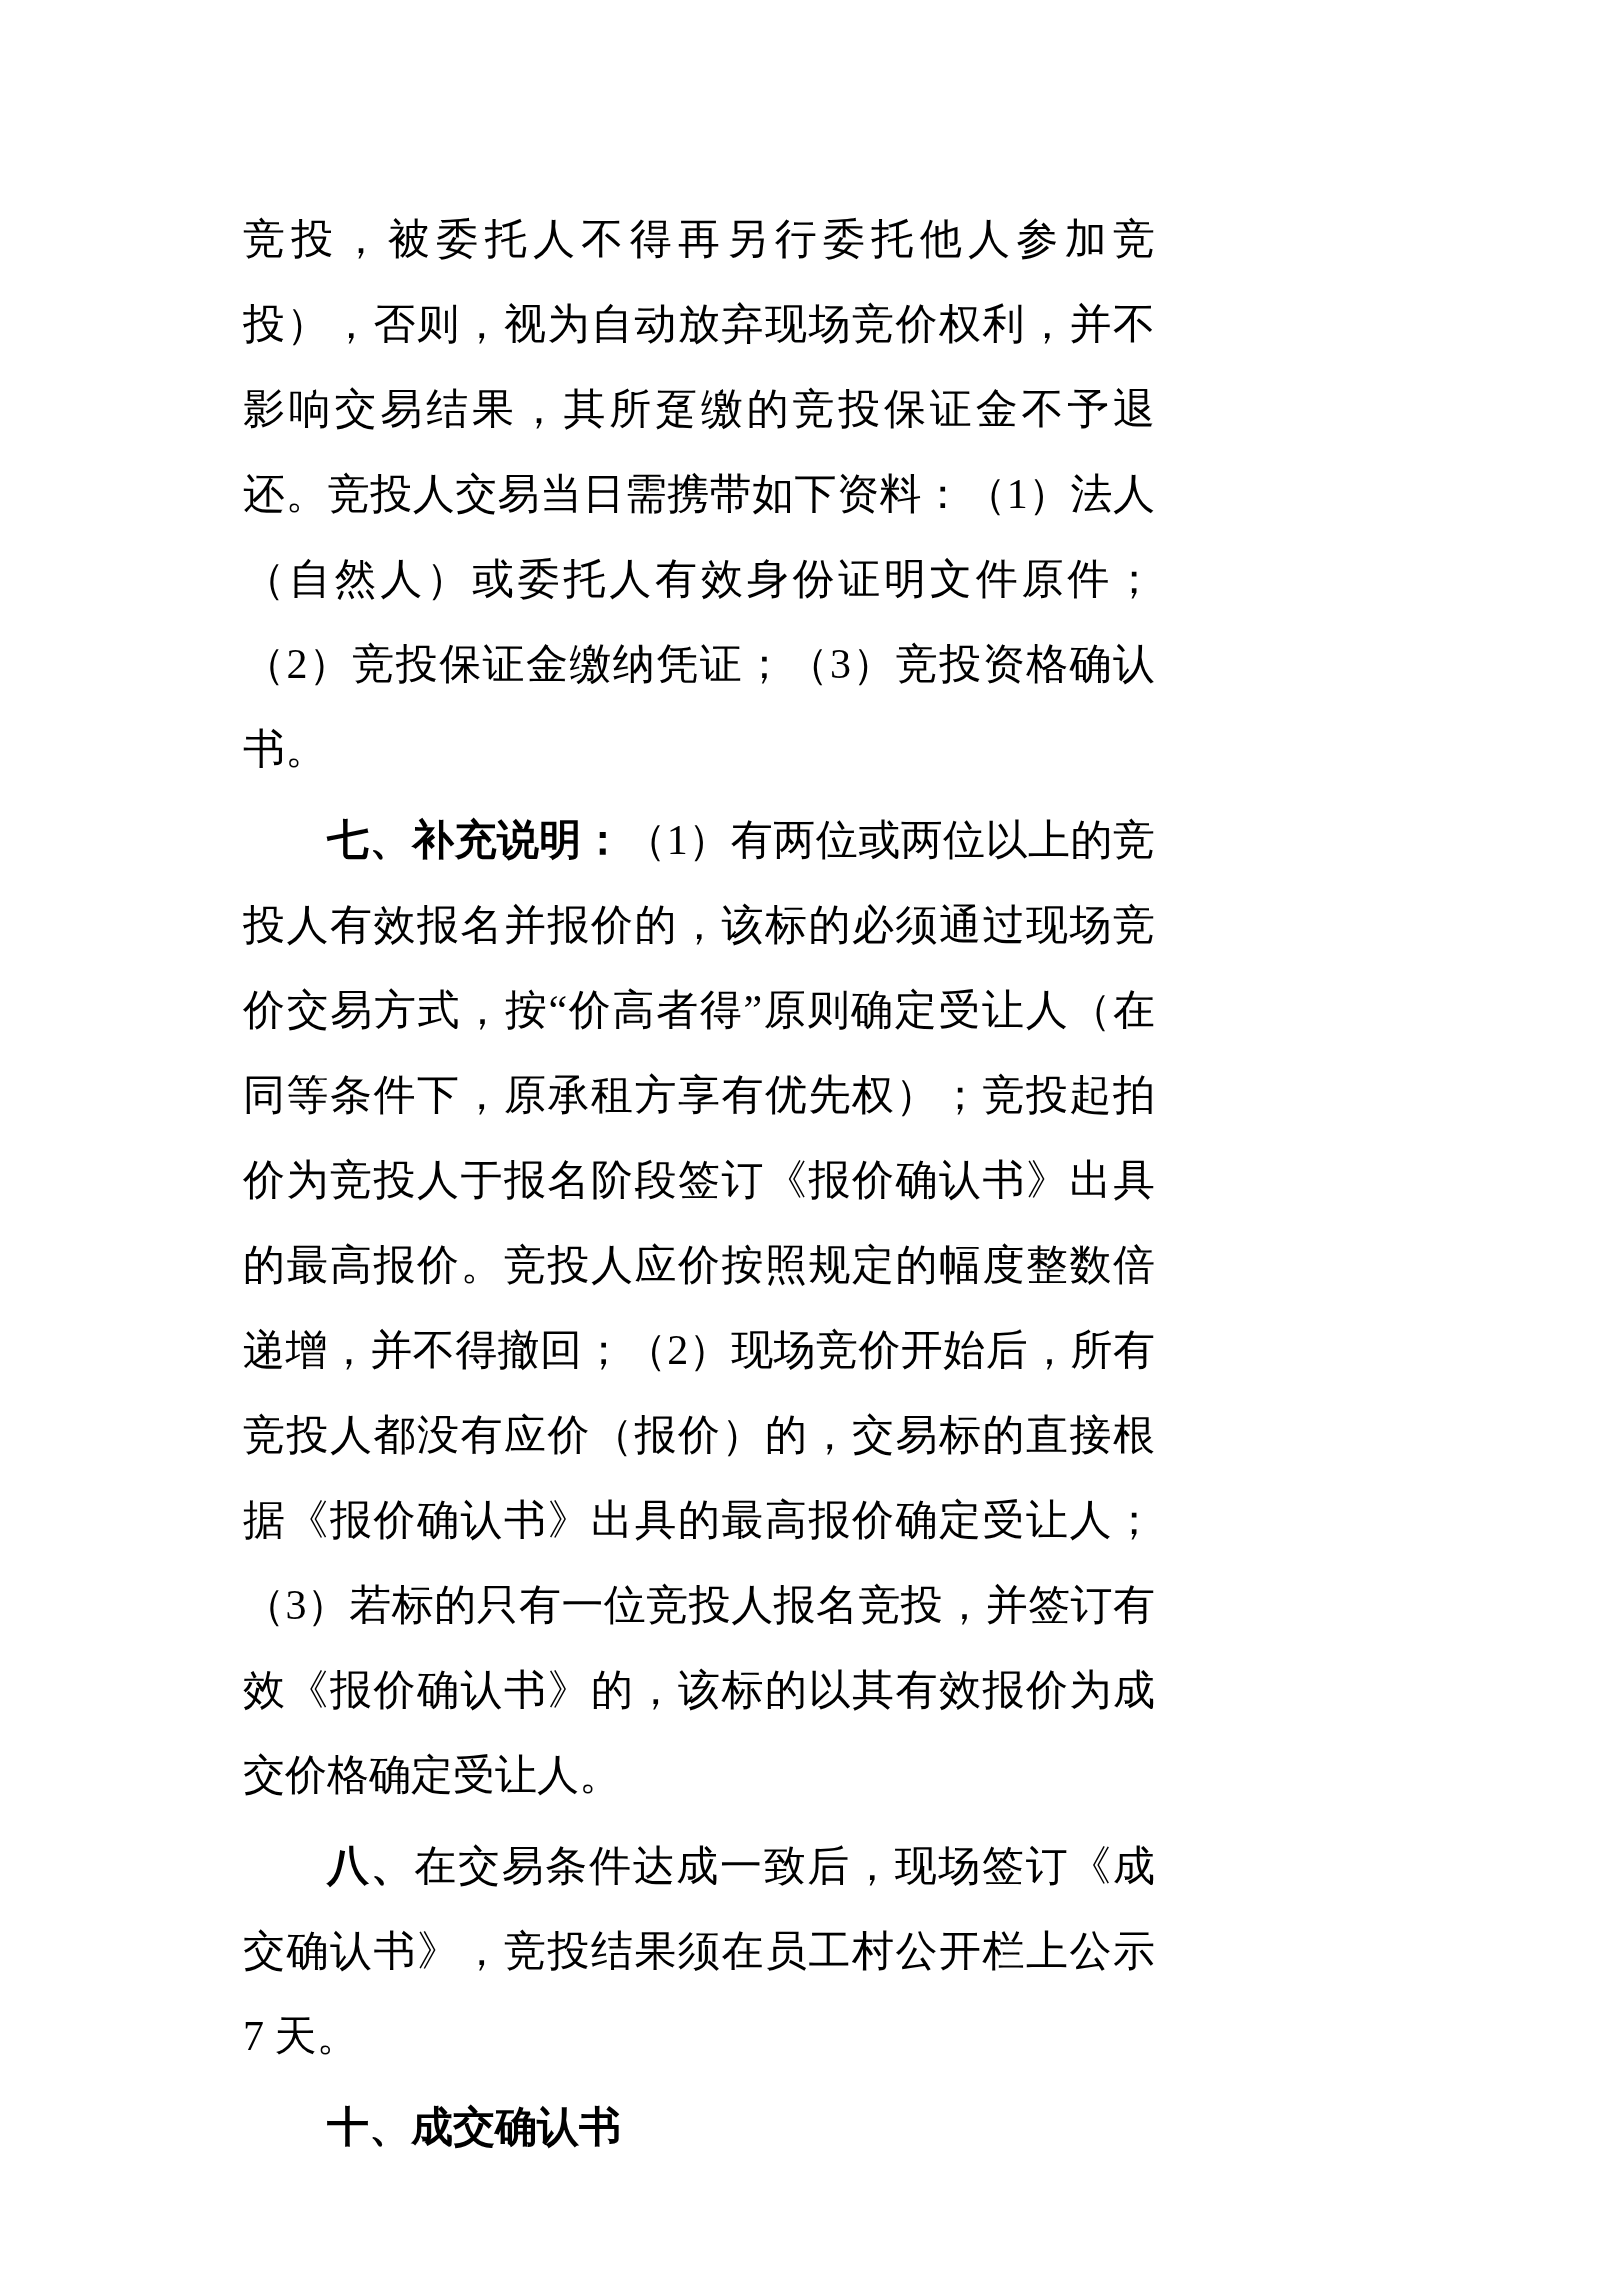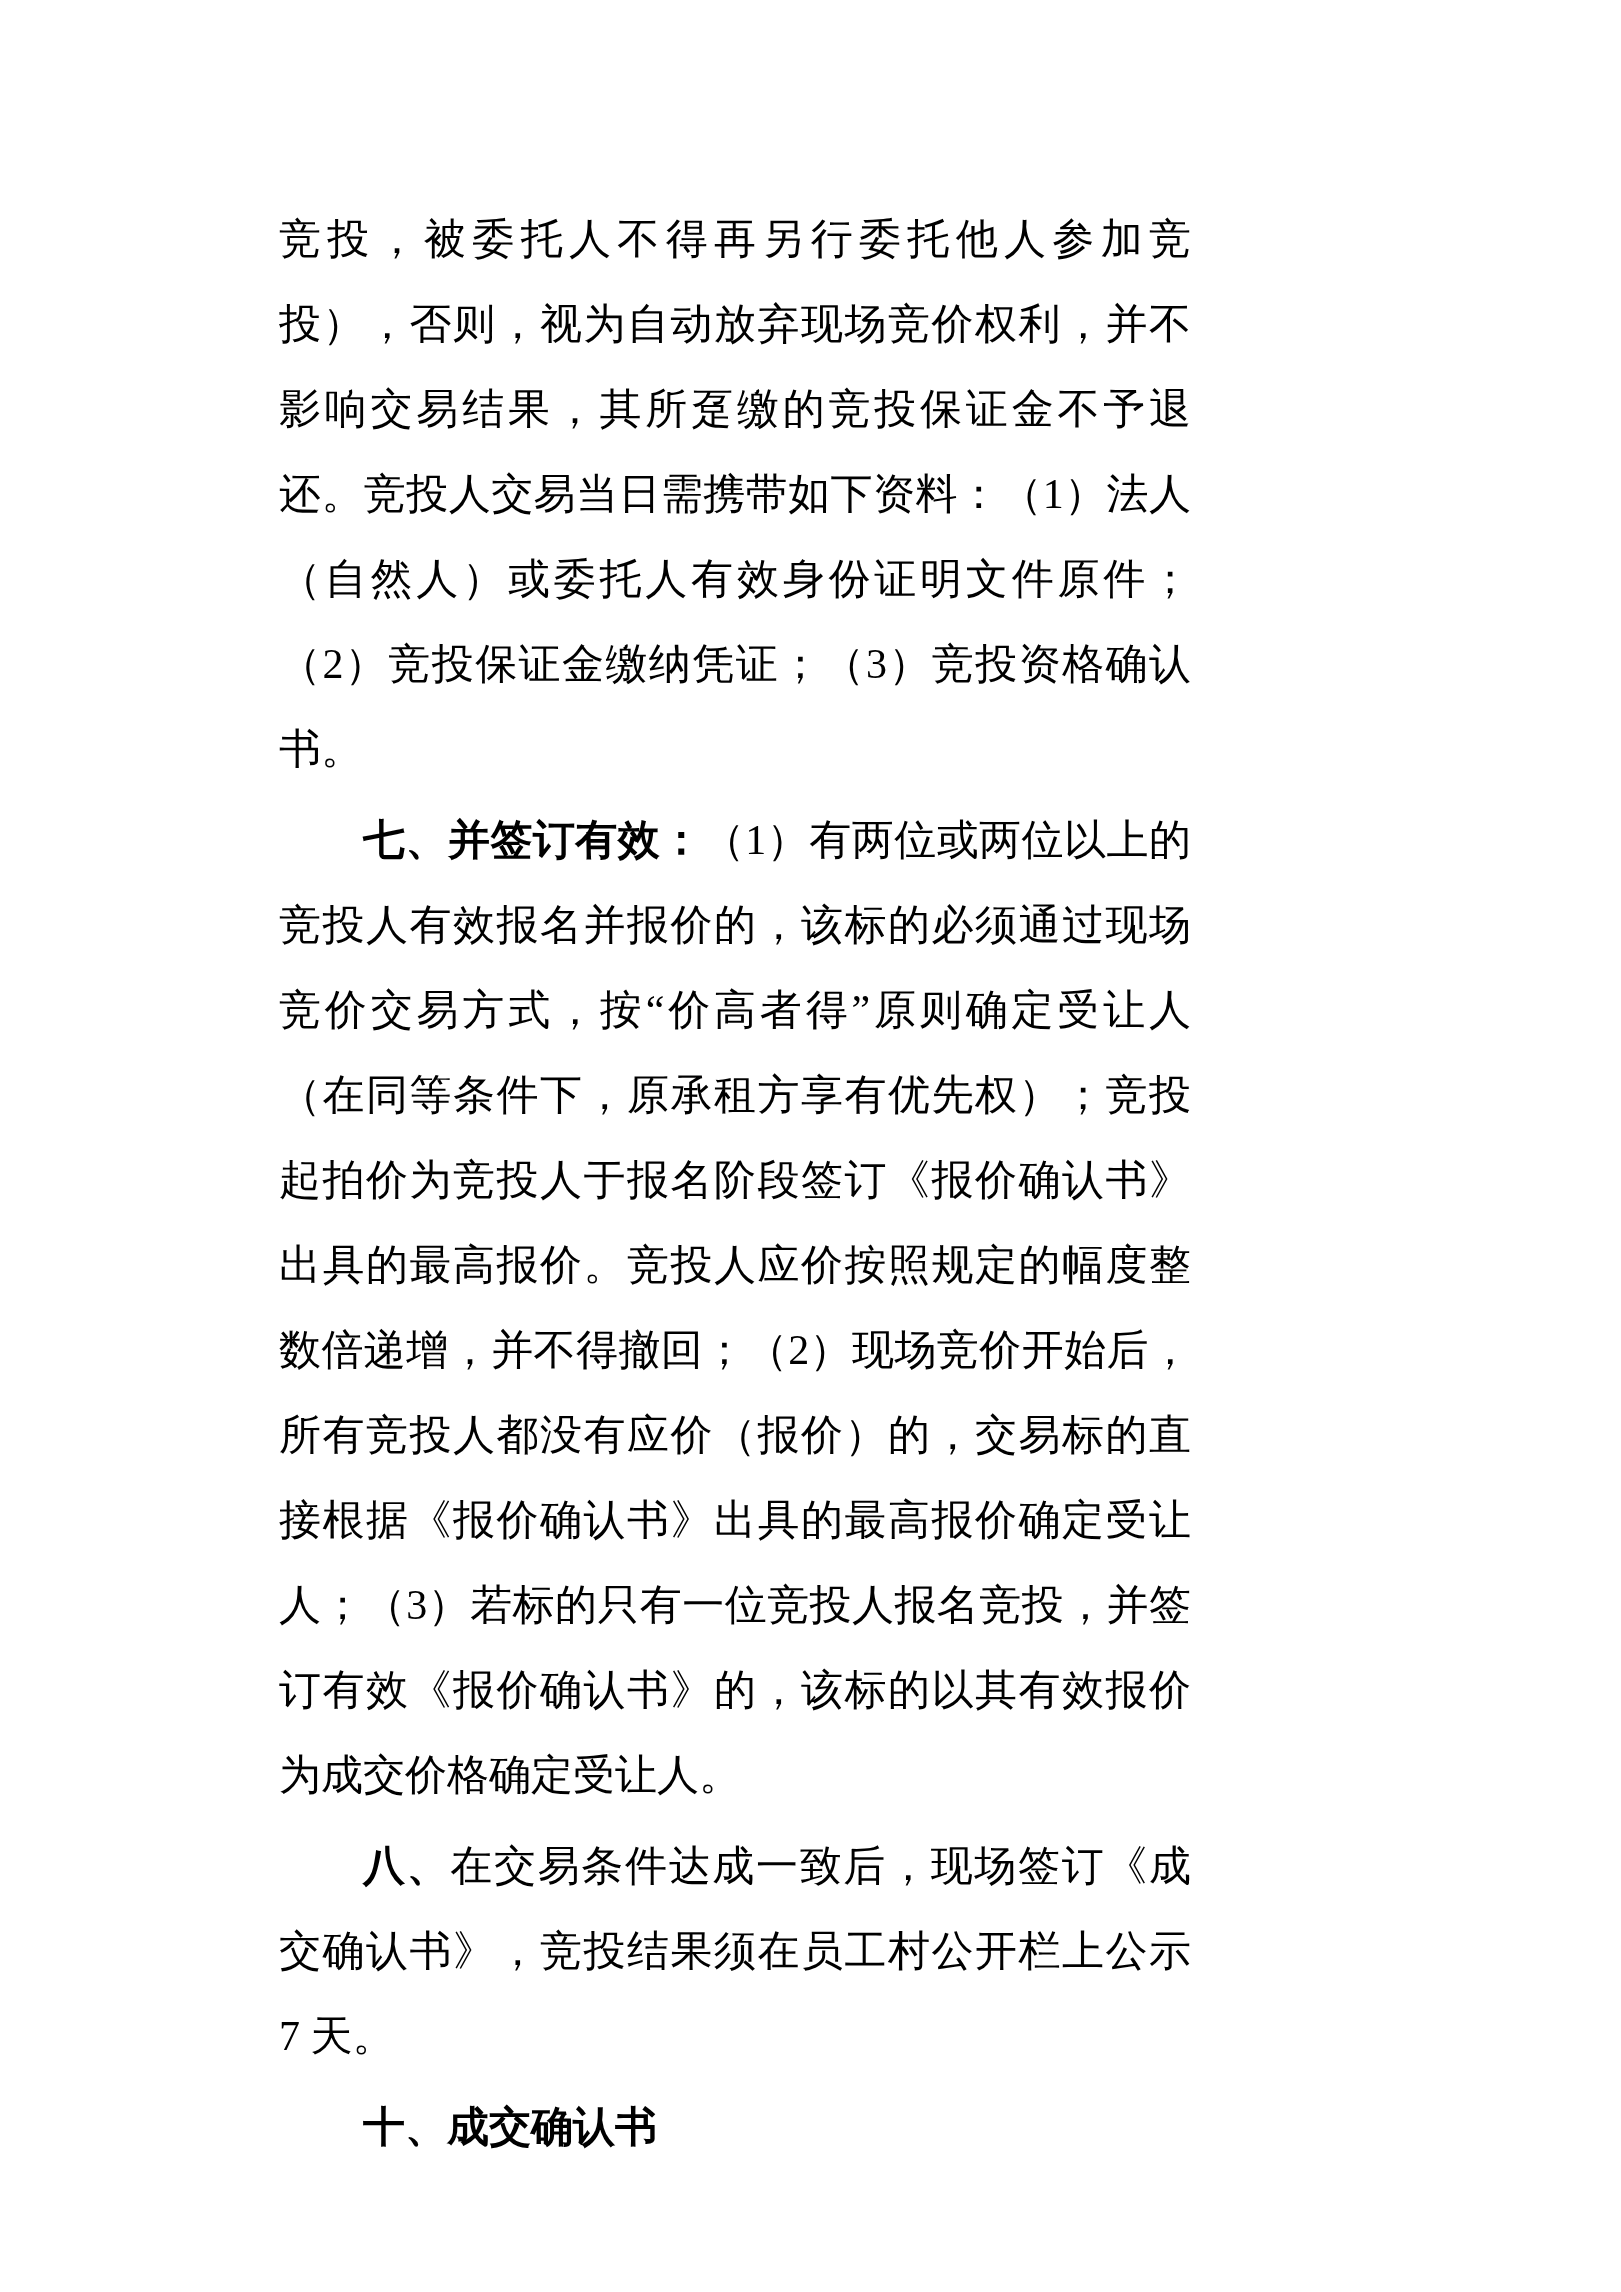--- a/index.html
+++ b/index.html
@@ -16,41 +16,40 @@
     box-sizing: border-box;
     width: 1399px;
     height: 2293px;
     padding: 191px 244px 0 243px;
     background: #ffffff;
     color: #000000;
     font-family: "Liberation Serif", "DejaVu Serif", serif;
     font-size: 42px;
     line-height: 85px;
     text-align: justify;
-    margin-left: 36px;
   }
   .page p {
     margin: 5.9px 0;
     word-break: break-all;
   }
   .page p.indent {
     text-indent: 2em;
   }
   .lead {
     font-weight: bold;
   }
 </style>
 </head>
 <body>
 
 <div class="page" style="background: rgb(255, 255, 255); color: rgb(0, 0, 0);">
 
   <p><span>竞投，被委托人不得再另行委托他人参加竞投），否则，视为自动放弃现场竞价权利，并不影响交易结果，其所趸缴的竞投保证金不予退还。竞投人交易当日需携带如下资料：（1）法人（自然人）或委托人有效身份证明文件原件；（2）竞投保证金缴纳凭证；（3）竞投资格确认书。</span></p>
 
-  <p class="indent"><span class="lead">七、并签订有效：</span><span>（1）有两位或两位以上的竞投人有效报名并报价的，该标的必须通过现场竞价交易方式，按“价高者得”原则确定受让人（在同等条件下，原承租方享有优先权）；竞投起拍价为竞投人于报名阶段签订《报价确认书》出具的最高报价。竞投人应价按照规定的幅度整数倍递增，并不得撤回；（2）现场竞价开始后，所有竞投人都没有应价（报价）的，交易标的直接根据《报价确认书》出具的最高报价确定受让人；（3）若标的只有一位竞投人报名竞投，并签订有效《报价确认书》的，该标的以其有效报价为成交价格确定受让人。</span></p>
+  <p class="indent"><span class="lead">七、补充说明：</span><span>（1）有两位或两位以上的竞投人有效报名并报价的，该标的必须通过现场竞价交易方式，按“价高者得”原则确定受让人（在同等条件下，原承租方享有优先权）；竞投起拍价为竞投人于报名阶段签订《报价确认书》出具的最高报价。竞投人应价按照规定的幅度整数倍递增，并不得撤回；（2）现场竞价开始后，所有竞投人都没有应价（报价）的，交易标的直接根据《报价确认书》出具的最高报价确定受让人；（3）若标的只有一位竞投人报名竞投，并签订有效《报价确认书》的，该标的以其有效报价为成交价格确定受让人。</span></p>
 
   <p class="indent"><span class="lead">八、</span><span>在交易条件达成一致后，现场签订《成交确认书》，竞投结果须在员工村公开栏上公示 7 天。</span></p>
 
 
   <p class="indent"><span class="lead">十、成交确认书</span><span></span></p>
 
 
 </div>
 
 

